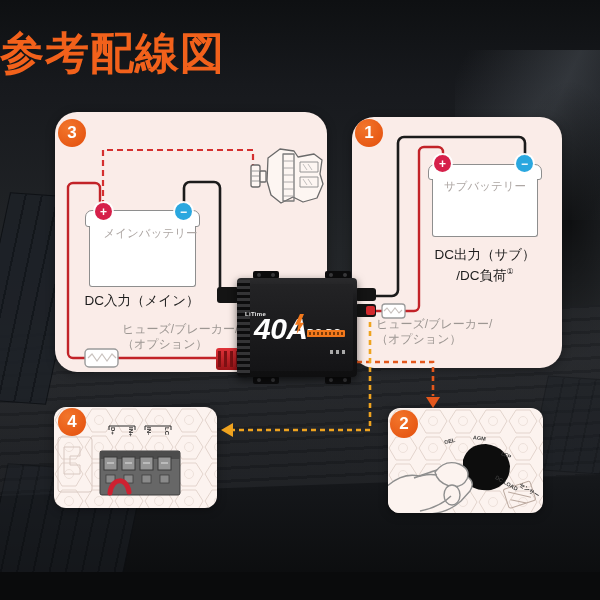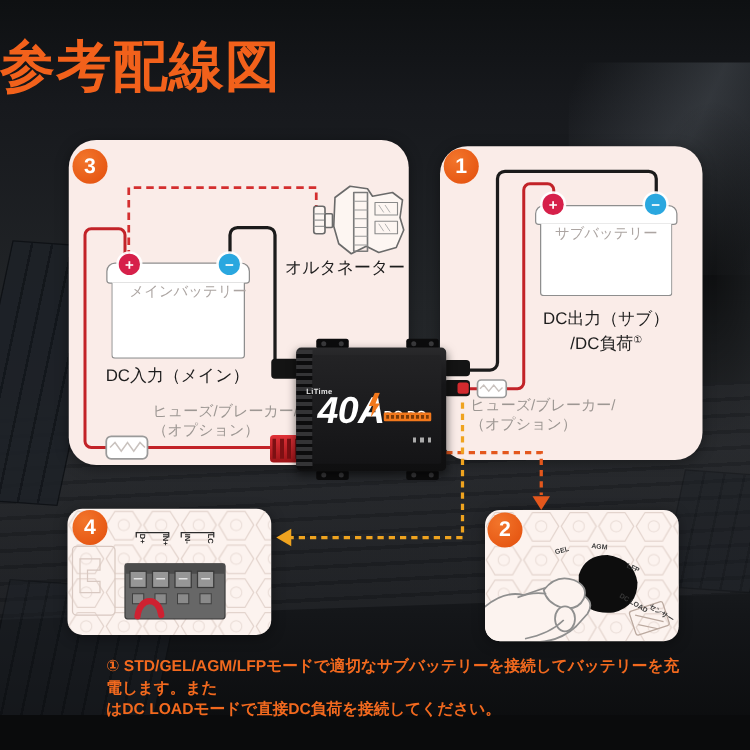--- a/index.html
+++ b/index.html
@@ -233,21 +233,20 @@
     </div>
   </div>
   <div class="term plus" style="left:434px;top:155px;">+</div>
   <div class="term minus" style="left:516px;top:155px;">−</div>
 
   <div class="cap" style="left:424px;top:246px;width:122px;">
     <span>DC出力（サブ）</span><br>
     <span>/DC負荷</span><sup>①</sup>
   </div>
   <div class="cap" style="left:77px;top:292px;width:130px;">DC入力（メイン）</div>
-  <div class="cap" style="left:226px;top:205px;width:100px;">オルタネーター</div>
   <div class="fuse-label" style="left:122px;top:322px;">
     <span>ヒューズ/ブレーカー/</span><br>
     <span>（オプション）</span>
   </div>
   <div class="fuse-label" style="left:376px;top:317px;">
     <span>ヒューズ/ブレーカー/</span><br>
     <span>（オプション）</span>
   </div>
 
   <div class="charger">
@@ -269,18 +268,14 @@
     <div class="chg-brand">LiTime</div>
     <div class="chg-amp">40A</div>
     <div class="chg-bolt"></div>
     <div class="chg-type">DC-DC</div>
     <div class="chg-banner">
         <div class="marks"></div>
       </div>
     <div class="chg-cert"></div>
   </div>
 
-  <div class="footnote">
-    <div>① STD/GEL/AGM/LFPモードで適切なサブバッテリーを接続してバッテリーを充電します。また</div>
-    <div>はDC LOADモードで直接DC負荷を接続してください。</div>
-  </div>
 
 </div>
 
 </body></html>

